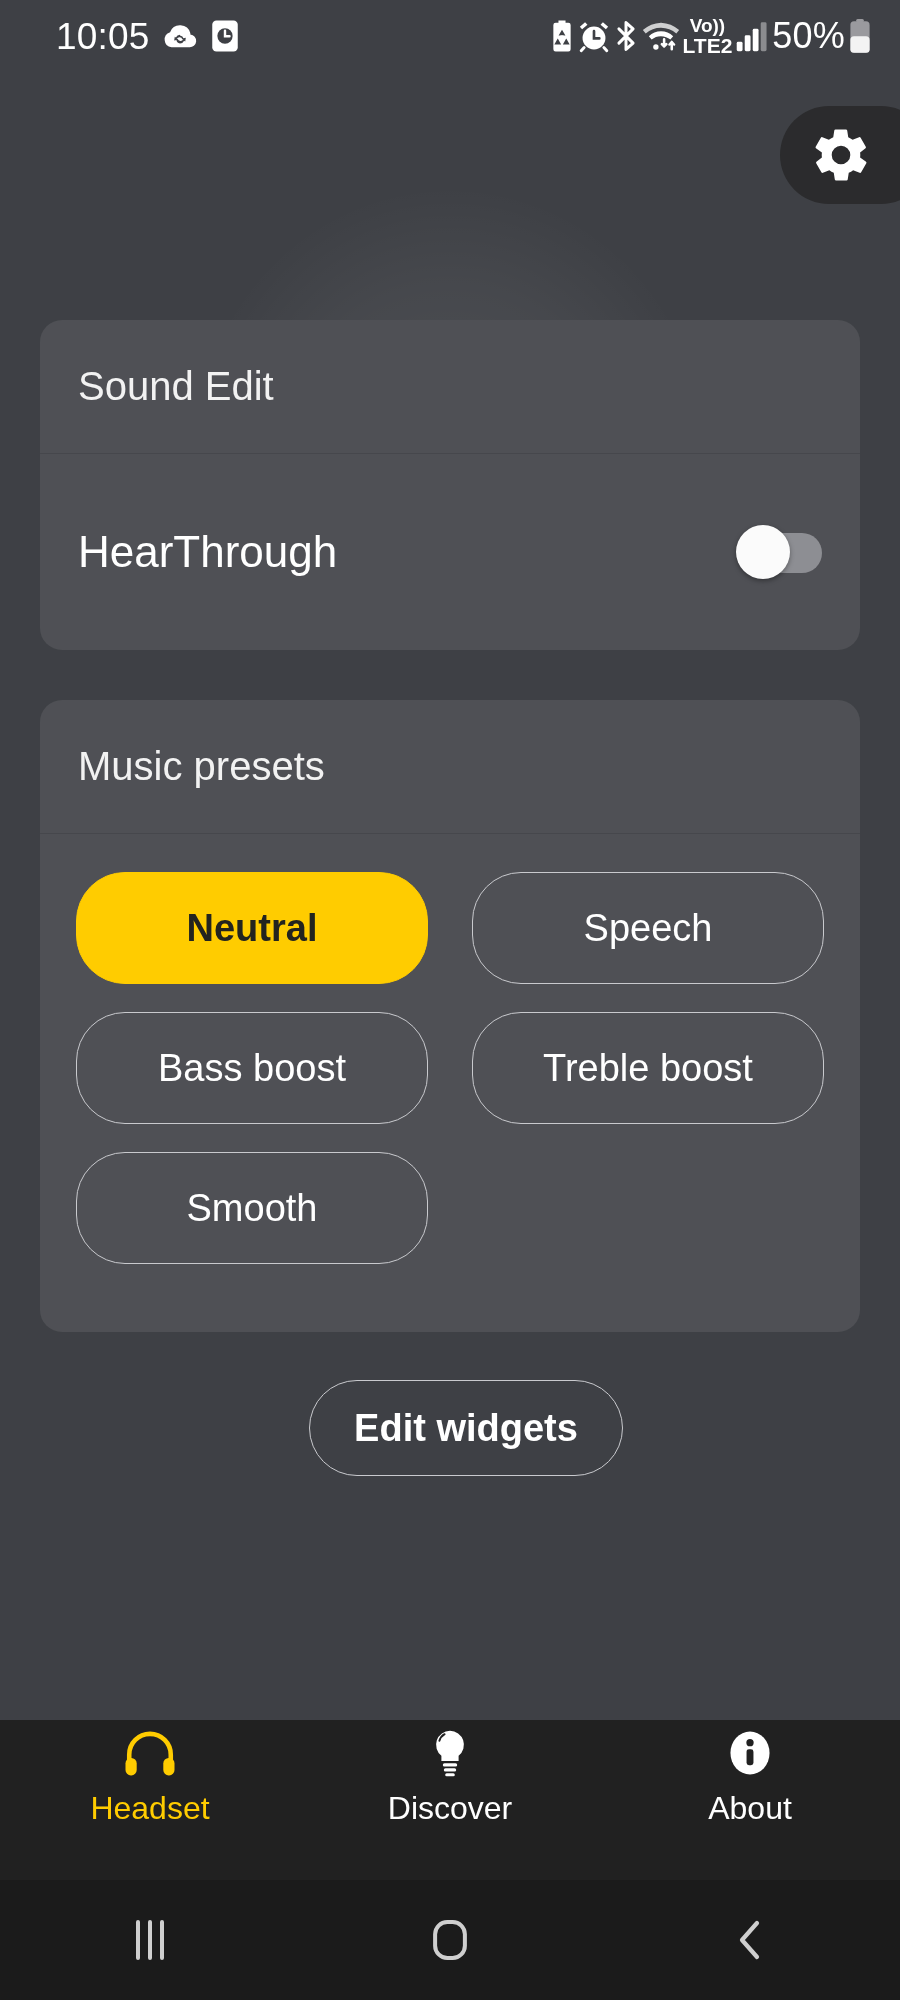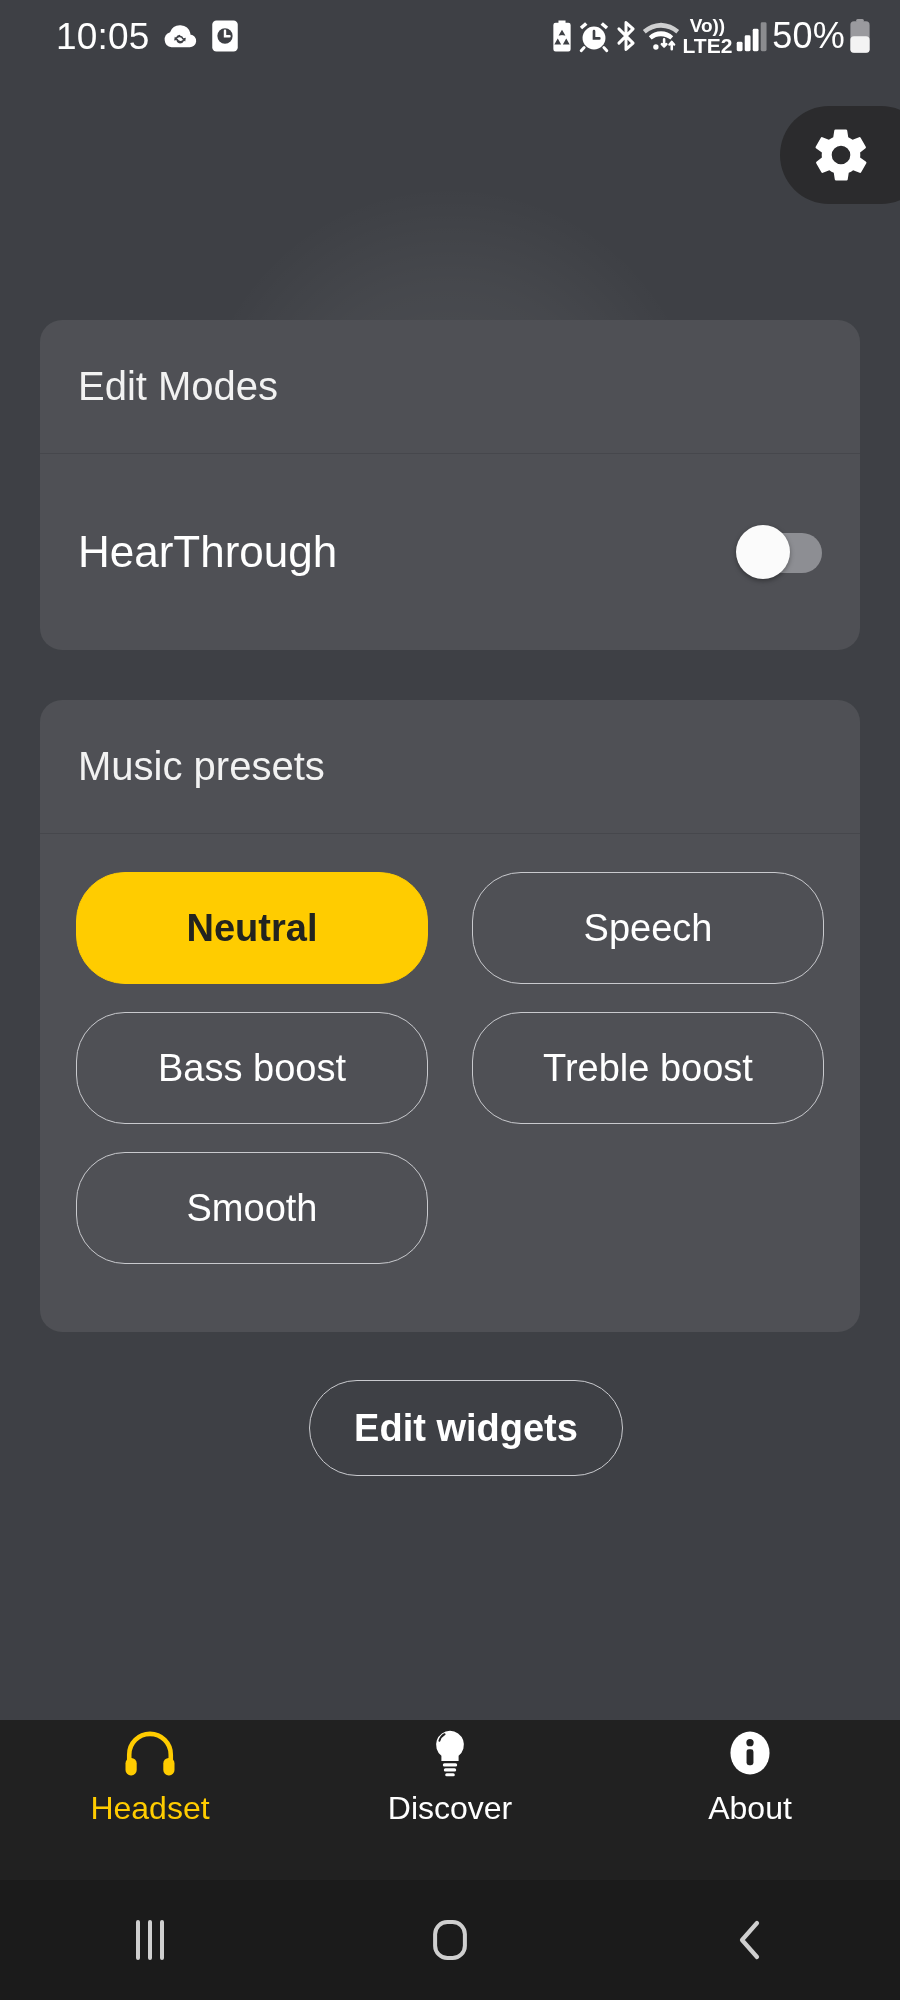--- a/index.html
+++ b/index.html
@@ -198,21 +198,21 @@
   <div class="gear-pill">
     <span>
       <svg class="ic" width="62" height="62" viewBox="0 0 24 24" fill="#ffffff">
         <path d="M19.4 13a7.6 7.6 0 0 0 0-2l2.1-1.6a.5.5 0 0 0 .1-.6l-2-3.5a.5.5 0 0 0-.6-.2l-2.5 1a7.3 7.3 0 0 0-1.7-1l-.4-2.6a.5.5 0 0 0-.5-.4h-4a.5.5 0 0 0-.5.4l-.4 2.6a7.3 7.3 0 0 0-1.7 1l-2.5-1a.5.5 0 0 0-.6.2l-2 3.5a.5.5 0 0 0 .1.6L4.6 11a7.6 7.6 0 0 0 0 2l-2.1 1.6a.5.5 0 0 0-.1.6l2 3.5a.5.5 0 0 0 .6.2l2.5-1a7.3 7.3 0 0 0 1.7 1l.4 2.6a.5.5 0 0 0 .5.4h4a.5.5 0 0 0 .5-.4l.4-2.6a7.3 7.3 0 0 0 1.7-1l2.5 1a.5.5 0 0 0 .6-.2l2-3.5a.5.5 0 0 0-.1-.6zM12 15.6A3.6 3.6 0 1 1 15.6 12 3.6 3.6 0 0 1 12 15.6z"></path>
       </svg>
     </span>
   </div>
 
   <div class="card" id="card-sound">
     <div class="card-head">
-      <span class="card-head-title">Edit Modes</span>
+      <span class="card-head-title">Sound Edit</span>
     </div>
     <div class="ht-row">
       <span class="ht-label">HearThrough</span>
       <span class="switch">
         <span class="switch-track"></span>
         <span class="switch-knob"></span>
       </span>
     </div>
   </div>
 

